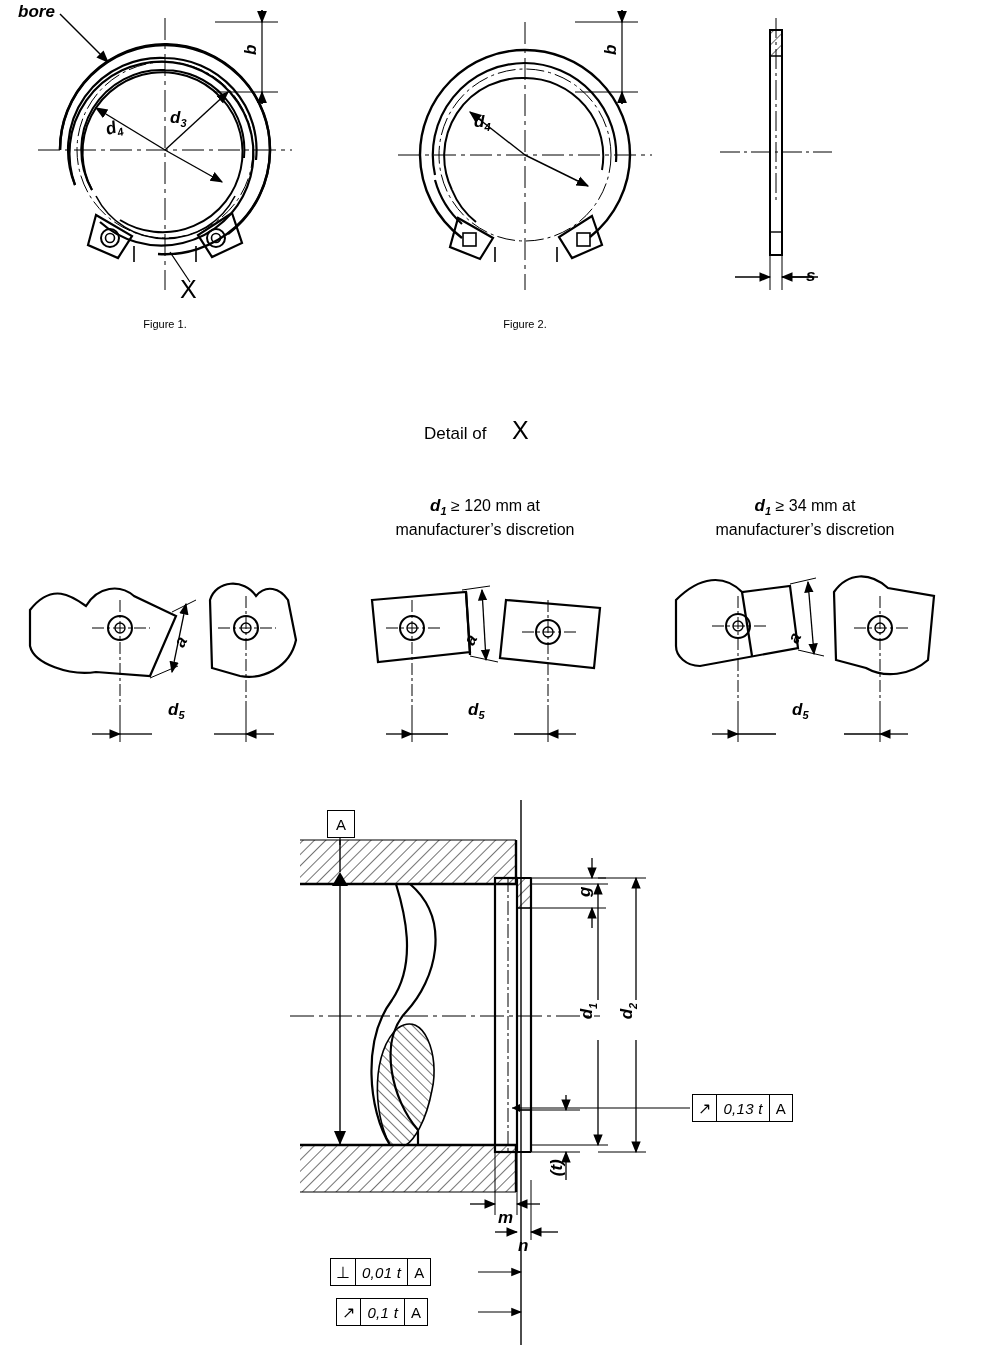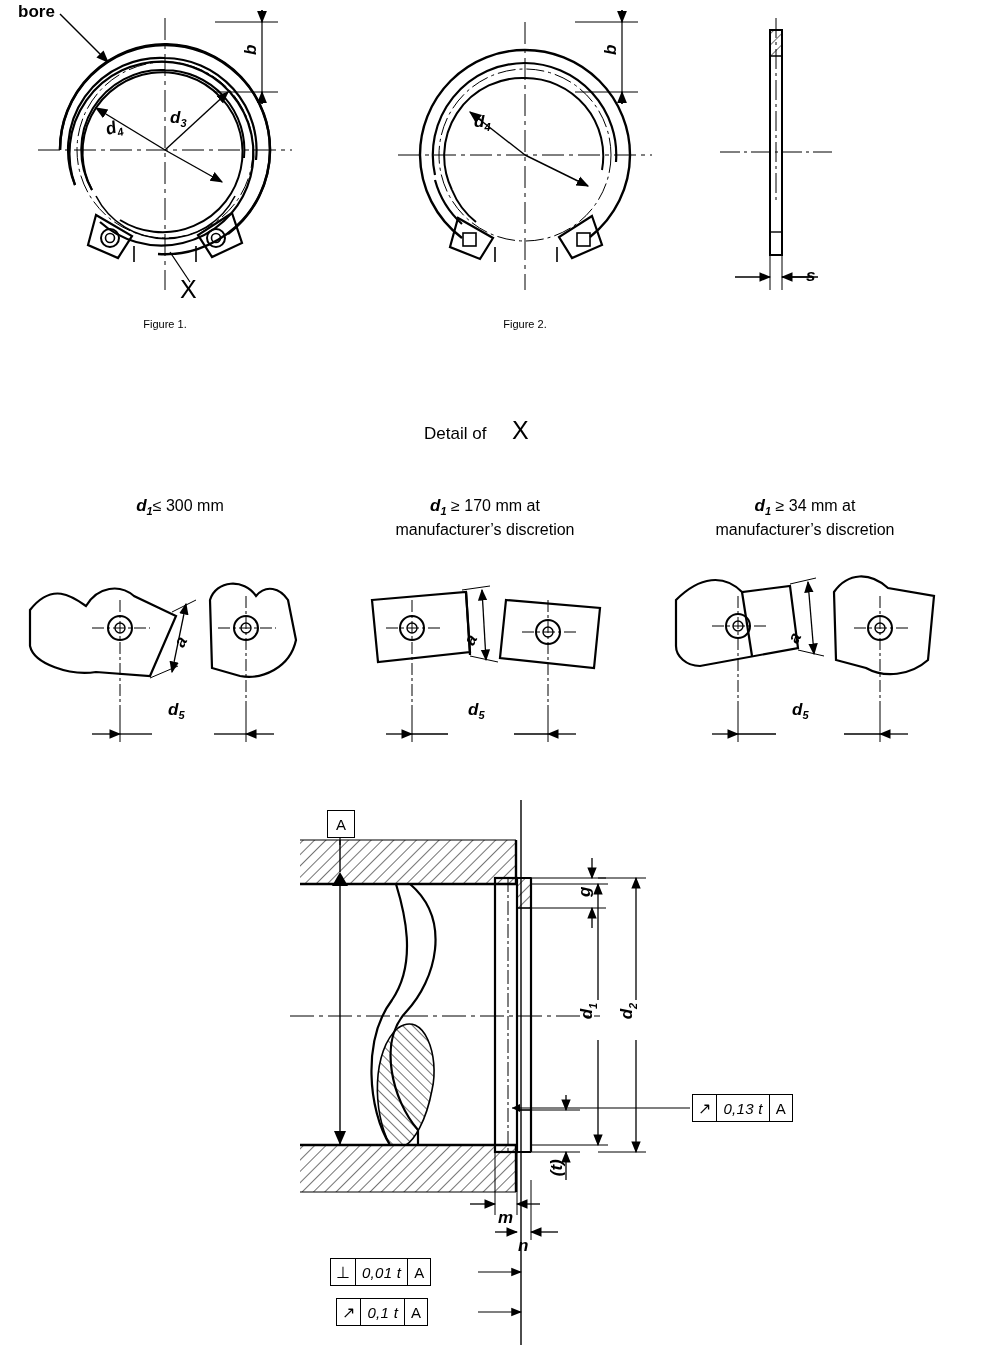--- a/index.html
+++ b/index.html
@@ -40,20 +40,21 @@
   .detail-title {
     font-size: 17px;
   }
   .cond {
     font-size: 16px;
     text-align: center;
     line-height: 1.35;
   }
   .bore-label {
     font-size: 17px;
+    font-style: italic;
     font-weight: bold;
   }
   .dim {
     font-size: 17px;
     font-style: italic;
     font-weight: bold;
   }
   .dim sub {
     font-size: 11px;
     font-style: italic;
@@ -407,27 +408,24 @@
 
   <div class="lbl dim" style="left:474px; top:112px;">d<sub>4</sub></div>
 
   <div class="lbl fig-caption" style="left:450px; top:318px; width:150px;">Figure 2.</div>
 
   <div class="lbl dim" style="left:806px; top:266px;">s</div>
 
   <div class="lbl detail-title" style="left:424px; top:424px;">Detail of</div>
   <div class="lbl xmark" style="left:512px; top:416px;">X</div>
 
-  <div class="lbl cond cond-1">
-    <span class="dim">d<sub>1</sub></span><span>≤  300 mm</span>
-  </div>
 
   <div class="lbl cond cond-2">
     <span class="dim">d<sub>1</sub></span>
-    <span>≥ 170 mm at</span>
+    <span>≥ 120 mm at</span>
     <div>manufacturer’s discretion</div>
   </div>
 
   <div class="lbl cond cond-3">
     <span class="dim">d<sub>1</sub></span>
     <span>≥ 34 mm at</span>
     <div>manufacturer’s discretion</div>
   </div>
 
   <div class="lbl dim rot-ang" style="left:176px; top:632px;">a</div>

